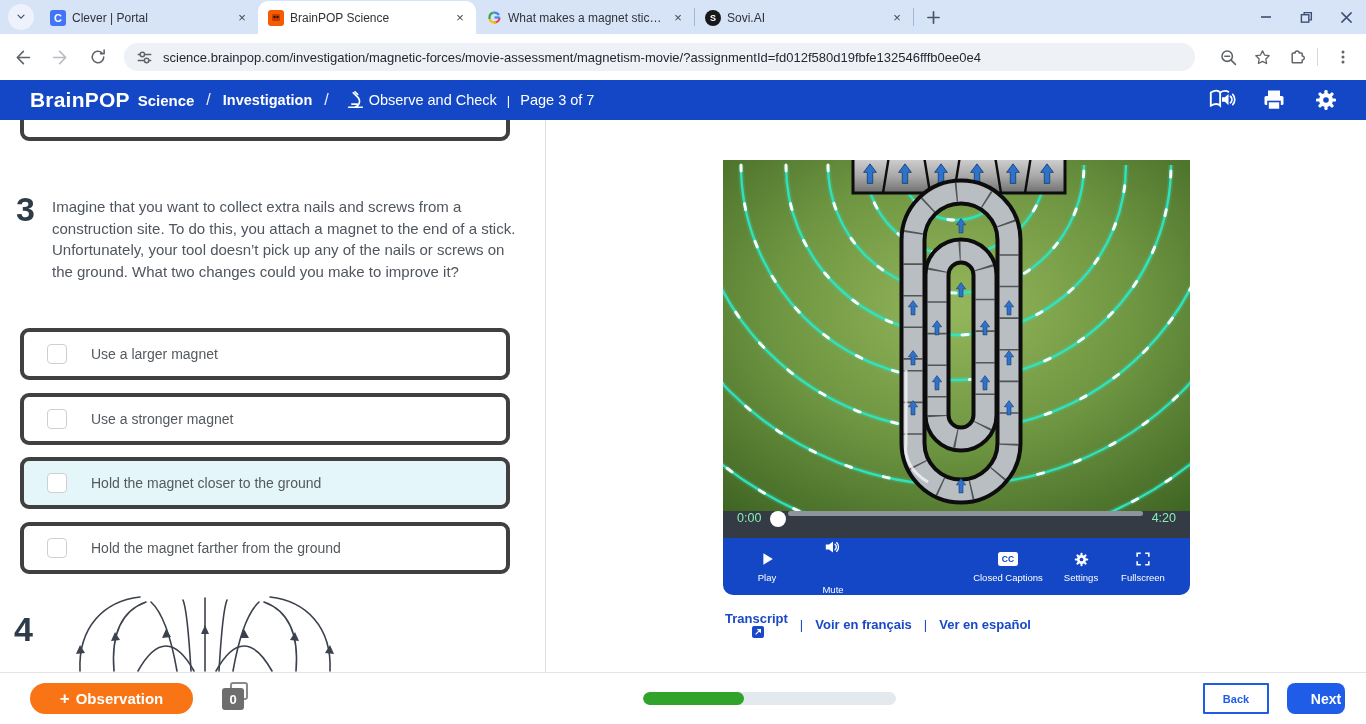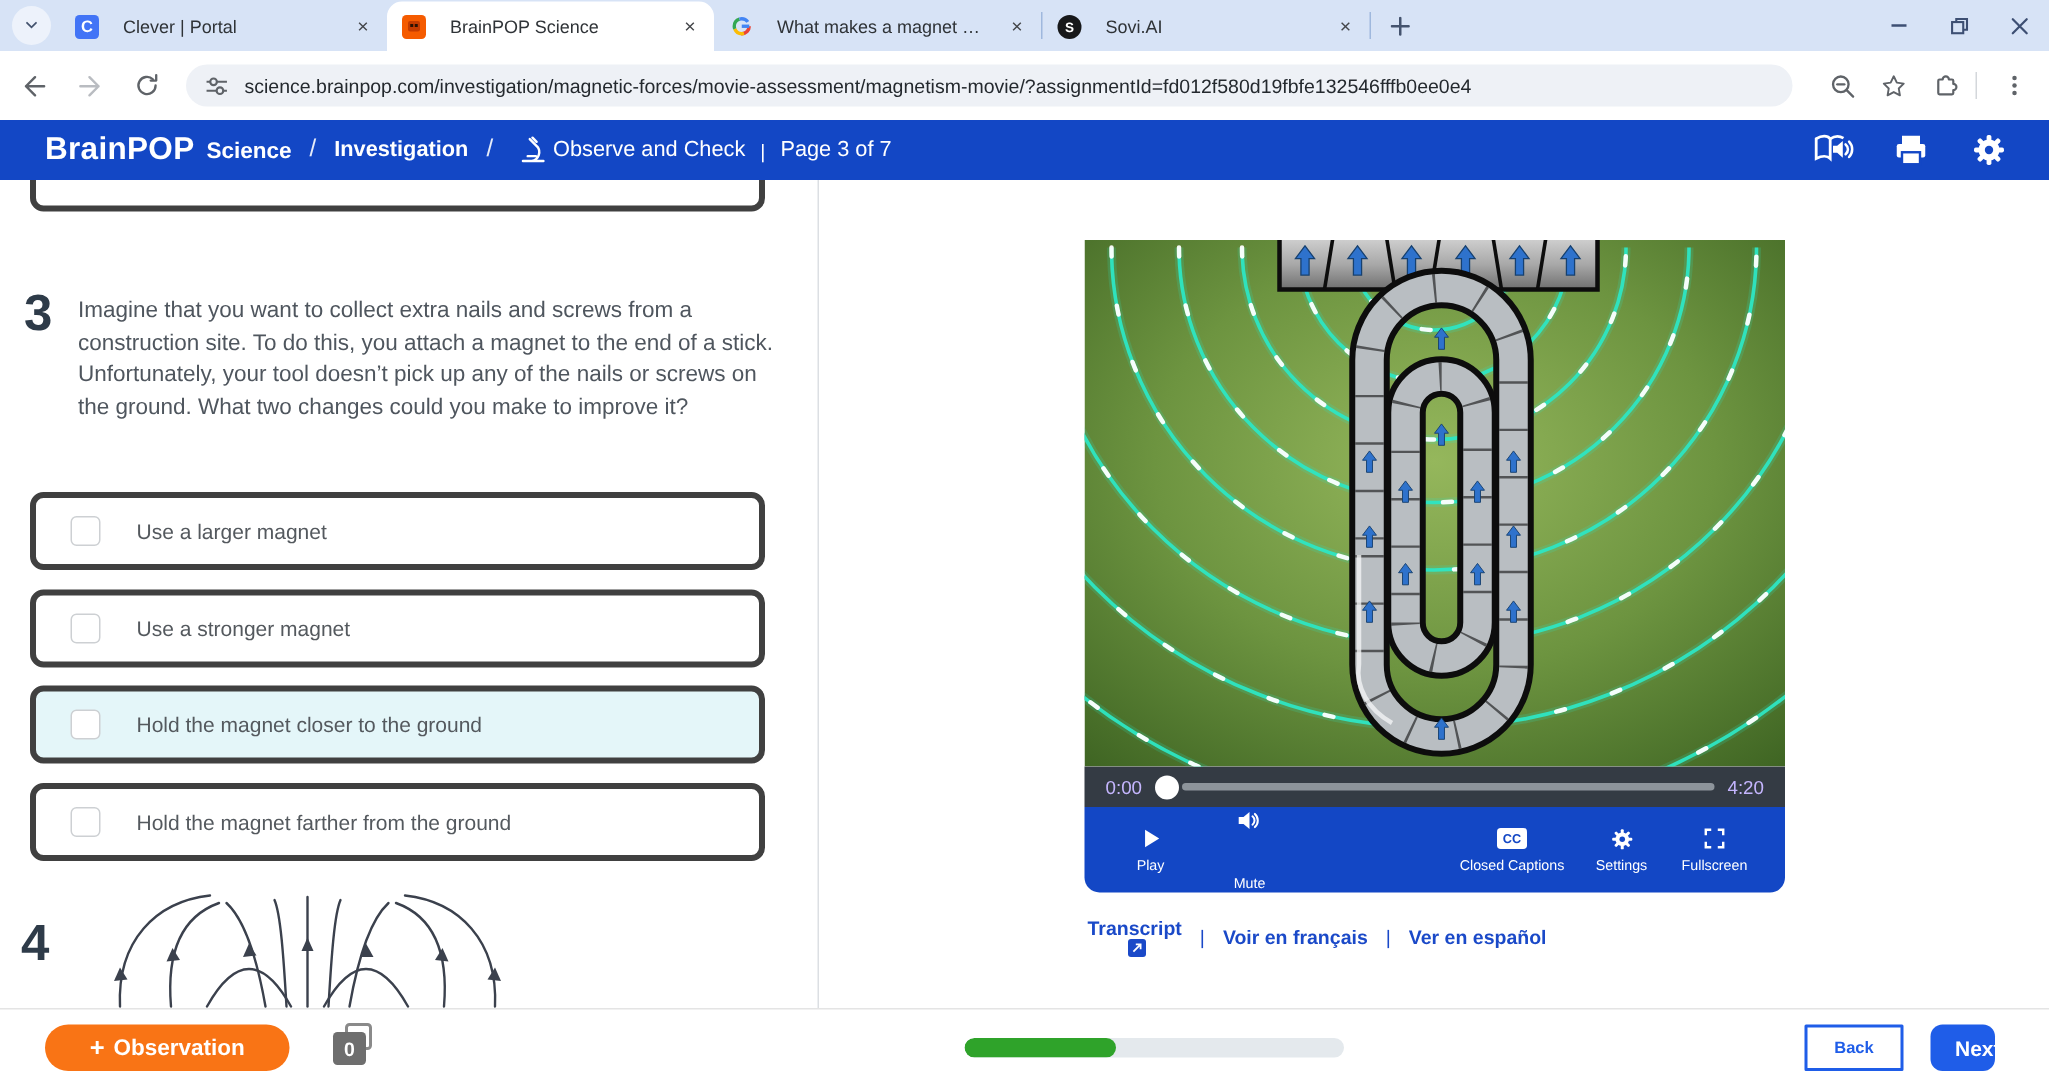--- a/index.html
+++ b/index.html
@@ -4,21 +4,21 @@
 <style>
   * { margin:0; padding:0; box-sizing:border-box; }
   html,body { width:1366px; height:724px; overflow:hidden; font-family:"Liberation Sans", sans-serif; background:#fff; }
   .stage { position:relative; width:1366px; height:724px; overflow:hidden; }
 
   
   .tabstrip { position:absolute; left:0; top:0; width:1366px; height:34px; background:#d7e3f6; display:flex; align-items:flex-end; }
   .tabsearch { width:26px; height:26px; border-radius:50%; background:rgba(255,255,255,.55); margin:0 6px 4px 8px; display:flex; align-items:center; justify-content:center; }
   .tab { width:218px; height:33px; display:flex; align-items:center; padding:0 8px 0 10px; border-radius:10px 10px 0 0; color:#2f3337; font-size:12px; position:relative; }
   .tab.active { background:#fff; }
-  .tab .title { flex:1; white-space:nowrap; overflow:hidden; text-overflow:ellipsis; margin:0 16px; }
+  .tab .title { flex:1; white-space:nowrap; overflow:hidden; text-overflow:ellipsis; margin:0 6px; }
   .tab .close { width:16px; height:16px; border-radius:50%; display:flex; align-items:center; justify-content:center; font-size:13px; color:#44464a; }
   .tab-sep { width:1px; height:18px; background:#9fb8dd; margin-bottom:8px; }
   .favicon { width:16px; height:16px; flex:none; border-radius:3px; display:flex; align-items:center; justify-content:center; font-weight:bold; }
   .fav-clever { background:#4274f6; color:#fff; font-size:11px; }
   .fav-brainpop { background:#f55b00; color:#201a14; font-size:9px; }
   .fav-sovi { background:#17181a; color:#fff; font-size:9px; border-radius:50%; }
   .newtab { width:26px; height:26px; margin:0 0 4px 6px; display:flex; align-items:center; justify-content:center; border-radius:50%; }
   .wincontrols { position:absolute; right:0; top:0; height:34px; display:flex; align-items:center; }
   .winbtn { width:40px; height:34px; display:flex; align-items:center; justify-content:center; }
 
@@ -52,21 +52,21 @@
   .opt-hl { background:#e4f6f9; }
 
   .qnum { position:absolute; font-size:34px; font-weight:bold; color:#2e3b49; line-height:1; }
   .qtext { position:absolute; left:52px; width:466px; font-size:15px; line-height:21.5px; color:#4f565e; }
 
   .trunc-box { top:-45px; height:66px; }
 
   
   .video-col { position:absolute; left:723px; top:40px; width:467px; }
   .video-frame { width:467px; height:351px; display:block; }
-  .timeline { width:467px; height:27px; background:#343b44; display:flex; align-items:center; padding:0 14px; color:#c4b5fd; font-size:12.5px; }
+  .timeline { width:467px; height:27px; background:#343b44; display:flex; align-items:flex-start; padding:0 14px; color:#86efac; font-size:12.5px; }
   .knob { width:16px; height:16px; background:#fff; border-radius:50%; margin-left:9px; flex:none; }
   .track { flex:1; height:5px; background:#8d949b; border-radius:3px; margin:0 9px 0 2px; }
   .controls { width:467px; height:57px; background:#1347c5; border-radius:0 0 10px 10px; display:flex; align-items:center; padding:0 16px; color:#fff; }
   .ctrl { display:flex; flex-direction:column; align-items:center; justify-content:center; gap:4px; }
   .ctrl .lbl { font-size:9.5px; }
   .ctrl-icon { height:18px; display:flex; align-items:center; justify-content:center; }
   .ctrl-spacer { flex:1; }
   .cc-badge { width:20px; height:14px; background:#fff; border-radius:2.5px; color:#1347c5; font-size:8.5px; font-weight:bold; display:flex; align-items:center; justify-content:center; }
   .links-row { margin-top:16px; display:flex; align-items:center; gap:12px; font-size:13px; font-weight:bold; color:#1a49c8; padding-left:2px; }
   .link-sep { font-weight:normal; color:#1a49c8; }
@@ -74,21 +74,21 @@
 
   
   .footer { position:absolute; left:0; top:672px; width:1366px; height:52px; background:#fff; border-top:1px solid #e4e4e4; }
   .obs-btn { position:absolute; left:30px; top:10px; width:163px; height:31px; border-radius:16px; background:#f97415; color:#fff; font-size:15px; font-weight:bold; display:flex; align-items:center; justify-content:center; gap:6px; }
   .counter { position:absolute; left:222px; top:9px; width:30px; height:30px; }
   .counter .back-sq { position:absolute; left:8px; top:0; width:18px; height:18px; border:2.5px solid #8a8a8a; border-radius:3px; }
   .counter .front-sq { position:absolute; left:0; top:6px; width:22px; height:22px; background:#6e6e6e; border-radius:3px; color:#fff; font-size:13px; font-weight:bold; display:flex; align-items:center; justify-content:center; }
   .progress { position:absolute; left:643px; top:19px; width:253px; height:13px; background:#e4e9ed; border-radius:7px; overflow:hidden; }
   .progress-fill { height:13px; background:#2fa32a; border-radius:7px; }
   .back-btn { position:absolute; left:1203px; top:10px; width:66px; height:31px; border:2px solid #1f5de8; border-radius:1px; background:#fff; color:#1f5de8; font-size:11px; font-weight:bold; display:flex; align-items:center; justify-content:center; }
-  .next-btn { position:absolute; left:1287px; top:10px; width:43px; height:31px; border-radius:8px; background:#1f5de8; color:#fff; font-size:14px; font-weight:bold; display:flex; align-items:center; justify-content:center;padding-left:20px; }
+  .next-btn { position:absolute; left:1287px; top:10px; width:58px; height:31px; border-radius:8px; background:#1f5de8; color:#fff; font-size:14px; font-weight:bold; display:flex; align-items:center; justify-content:center;padding-left:20px; }
 </style>
 </head>
 <body>
 
 <div class="stage">
 
   <div class="tabstrip">
     <div class="tabsearch">
       <svg width="12" height="12" viewBox="0 0 20 20">
           <path d="M5 7 l5 5 5 -5" stroke="#44536e" stroke-width="2" fill="none" stroke-linecap="round"></path>

